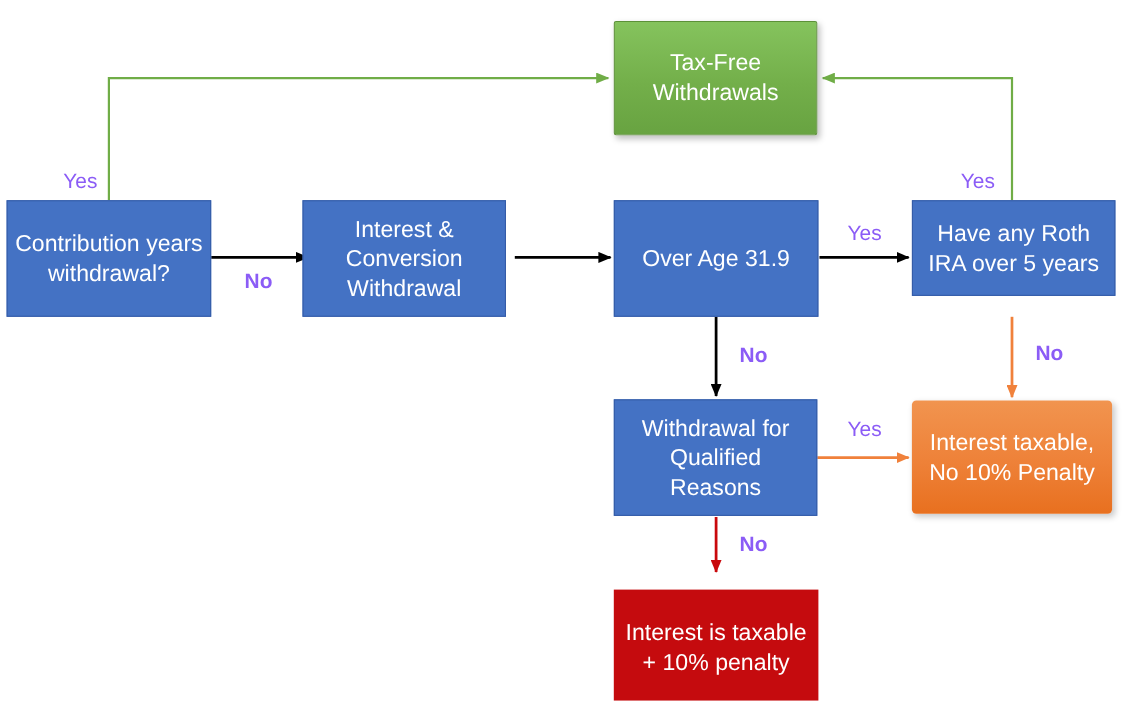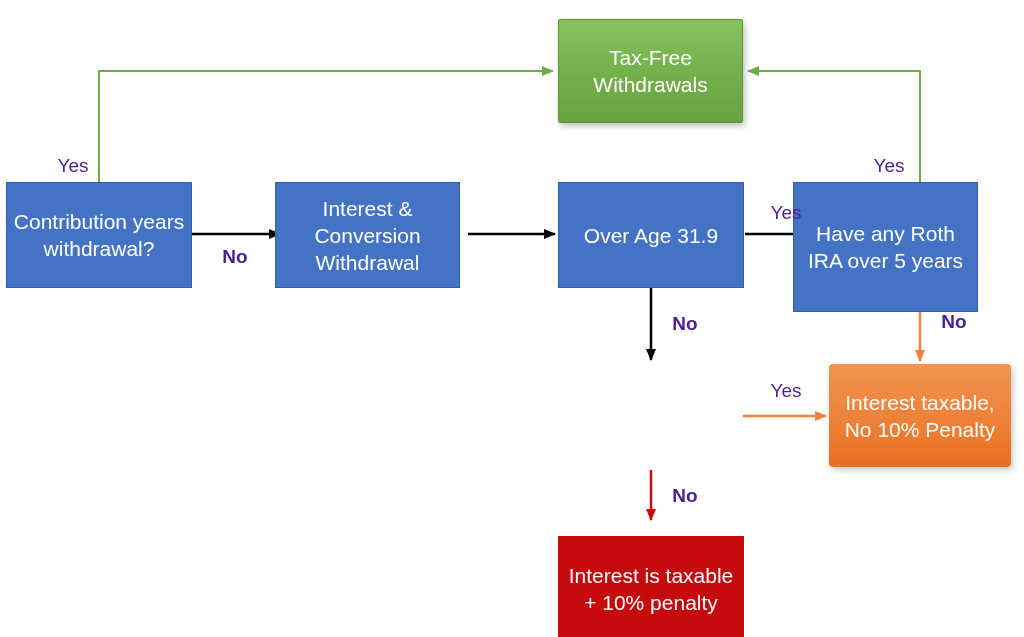--- a/index.html
+++ b/index.html
@@ -45,34 +45,34 @@
     box-shadow: 2px 3px 6px rgba(0,0,0,0.22);
   }
   .node.red {
     background: #c50b0e;
   }
   
   #node-tax-free        { left: 558px; top: 19px;  width: 185px; height: 104px; }
   #node-contribution    { left: 6px;   top: 182px; width: 186px; height: 106px; }
   #node-interest-conv   { left: 275px; top: 182px; width: 185px; height: 106px; }
   #node-over-age        { left: 558px; top: 182px; width: 186px; height: 106px; }
-  #node-have-roth       { left: 793px; top: 182px; width: 185px; height: 130px; }
+  #node-have-roth       { left: 829px; top: 182px; width: 185px; height: 87px; }
   #node-withdrawal-qual { left: 558px; top: 363px; width: 185px; height: 106px; }
   #node-interest-orange { left: 829px; top: 364px; width: 182px; height: 103px; }
   #node-interest-red    { left: 558px; top: 536px; width: 186px; height: 105px; }
 
   .edge-label {
     position: absolute;
     transform: translate(-50%, -50%);
     font-size: 19px;
     line-height: 20px;
     white-space: nowrap;
   }
-  .edge-label.yes { color: #4c1d95; font-weight: 400; }
-  .edge-label.no  { color: #4c1d95; font-weight: 700; }
+  .edge-label.yes { color: #8b5cf6; font-weight: 400; }
+  .edge-label.no  { color: #8b5cf6; font-weight: 700; }
 
   
   #label-yes-left      { left: 73px;  top: 166px; }
   #label-no-left       { left: 235px; top: 257px; }
   #label-yes-mid       { left: 786px; top: 213px; }
   #label-yes-right     { left: 889px; top: 166px; }
   #label-no-overage    { left: 685px; top: 324px; }
   #label-no-roth       { left: 954px; top: 322px; }
   #label-yes-qualified { left: 786px; top: 391px; }
   #label-no-qualified  { left: 685px; top: 496px; }
@@ -117,20 +117,23 @@
 
   <div class="node blue" id="node-interest-conv">Interest &amp;
 Conversion
 Withdrawal</div>
 
   <div class="node blue" id="node-over-age">Over Age 31.9</div>
 
   <div class="node blue" id="node-have-roth">Have any Roth
 IRA over 5 years</div>
 
+  <div class="node blue" id="node-withdrawal-qual">Withdrawal for
+Qualified
+Reasons</div>
 
   <div class="node orange" id="node-interest-orange">Interest taxable,
 No 10% Penalty</div>
 
   <div class="node red" id="node-interest-red">Interest is taxable
 + 10% penalty</div>
 
   <div class="edge-label yes" id="label-yes-left">Yes</div>
 
   <div class="edge-label no" id="label-no-left">No</div>

